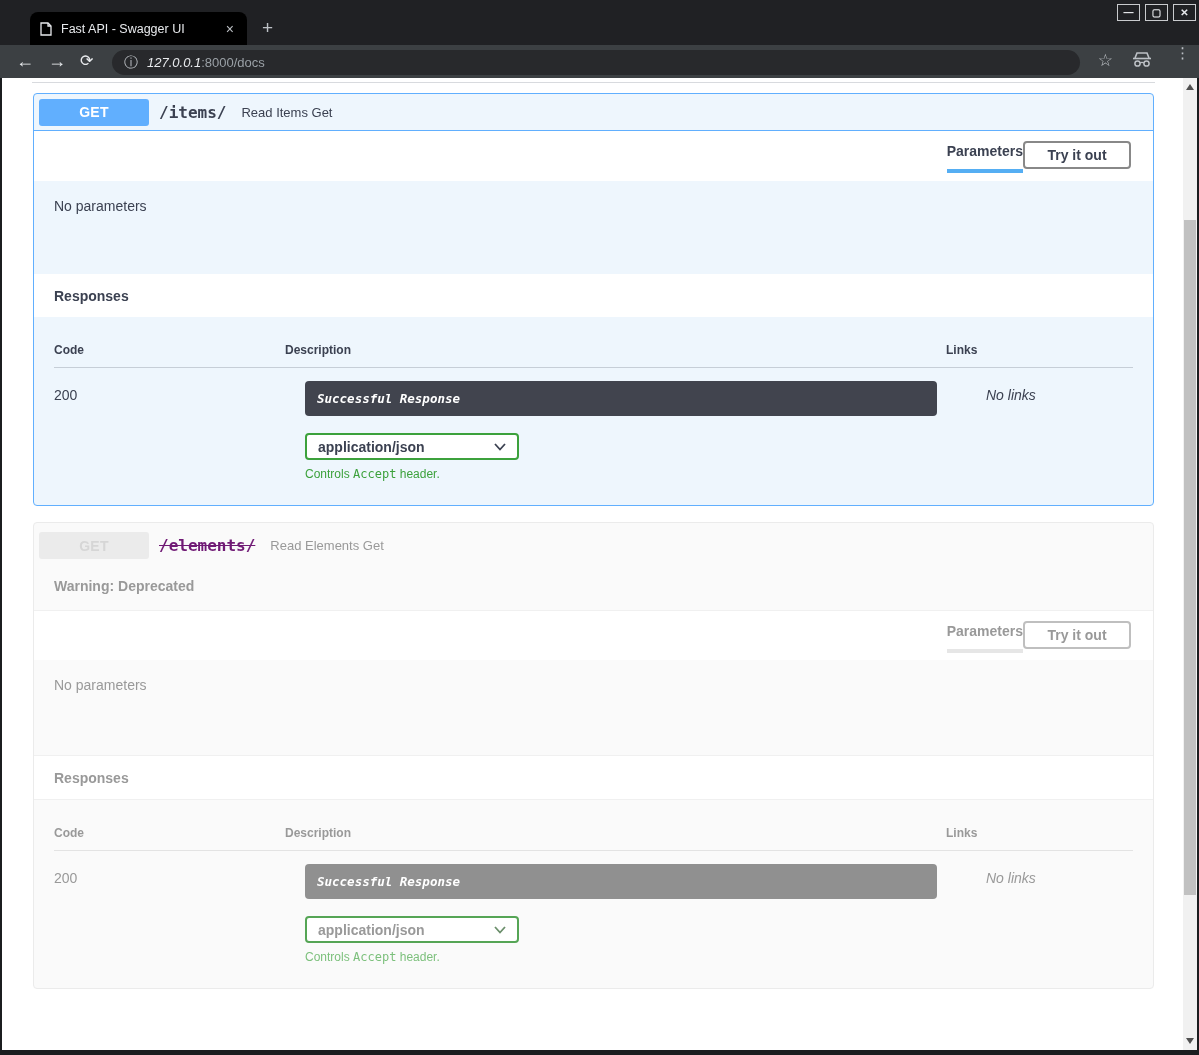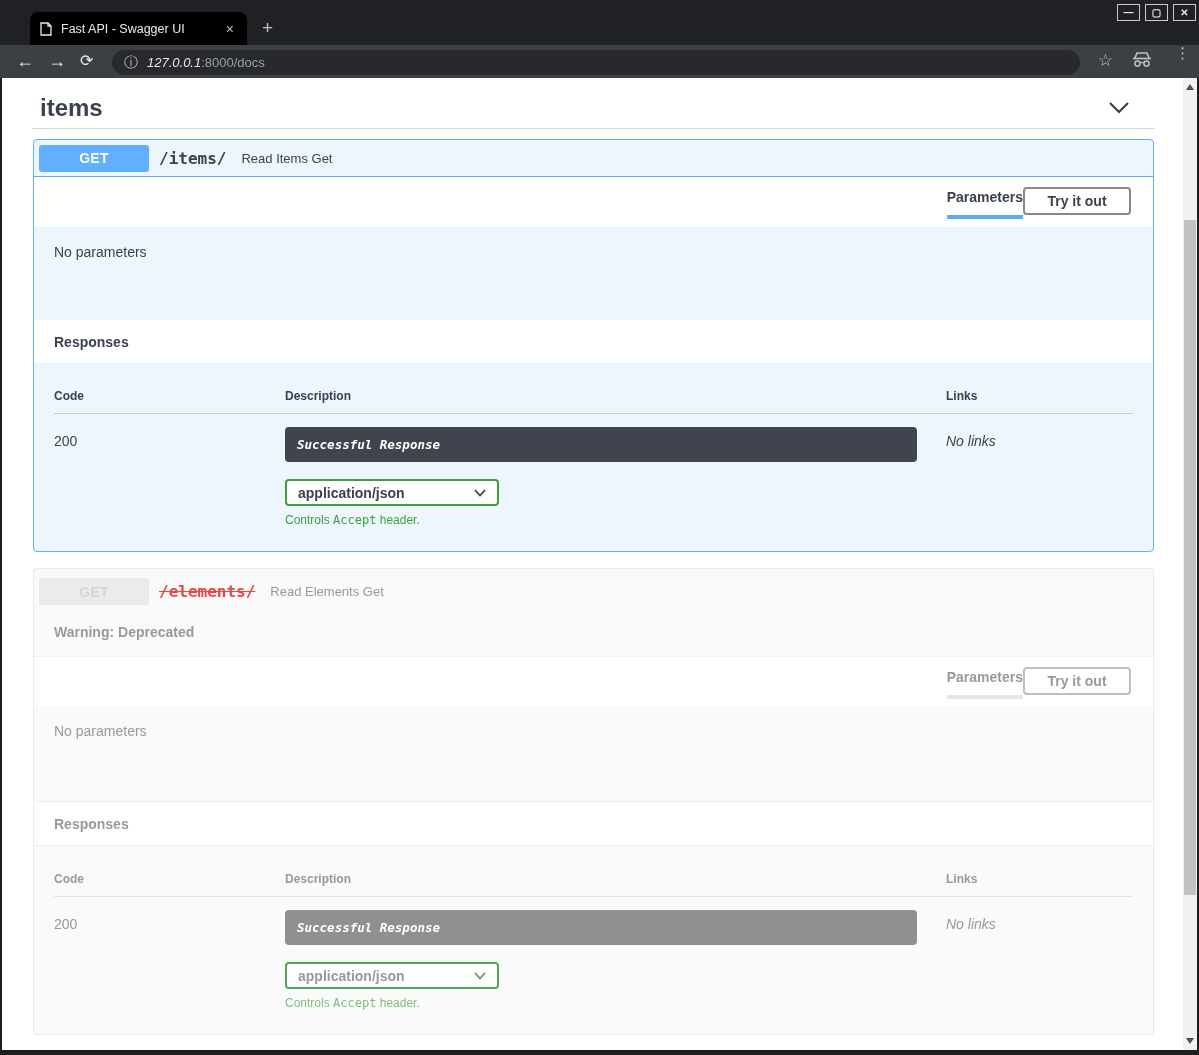--- a/index.html
+++ b/index.html
@@ -75,21 +75,21 @@
   .opblock-get .op-summary { border-bottom:1px solid #61affe; height:37px; }
   .opblock-dep .op-summary { height:42px; padding-top:8px; }
   .method-btn {
     width:110px; height:27px; border-radius:3px; flex:0 0 auto;
     display:flex; align-items:center; justify-content:center;
     font-size:14px; font-weight:700; letter-spacing:.3px;
   }
   .opblock-get .method-btn { background:#61affe; color:#ffffff; }
   .opblock-dep .method-btn { background:#ebebeb; color:#d6d6d6; }
   .op-path { font-family:"DejaVu Sans Mono","Liberation Mono",monospace; font-size:16px; font-weight:700; margin-left:10px; color:#3b4151; }
-  .opblock-dep .op-path { color:#ef4444; text-decoration:line-through; }
+  .opblock-dep .op-path { color:#701a75; text-decoration:line-through; }
   .op-desc { font-size:13px; margin-left:15px; color:#3b4151; }
   .opblock-dep .op-desc { color:#999999; }
 
   .dep-warning { padding:13px 20px 16px 20px; font-size:14px; font-weight:700; color:#999999; }
 
   .tabbar {
     background:#fff; height:50px; display:flex; align-items:flex-start;
     justify-content:flex-end; padding:12px 22px 0 20px;
   }
   .opblock-dep .tabbar { border-top:1px solid #f0f0f0; }
@@ -108,21 +108,21 @@
 
   .resp-bar { background:#fff; height:43px; display:flex; align-items:center; padding:0 20px; font-size:14px; font-weight:700; color:#3b4151; }
   .opblock-dep .resp-bar { height:45px; color:#999999; border-top:1px solid #f0f0f0; border-bottom:1px solid #f0f0f0; }
 
   .resp-body { padding:26px 20px 0 20px; height:188px; }
   .resp-grid { display:grid; grid-template-columns:231px 661px auto; }
   .resp-headrow { border-bottom:1px solid rgba(59,65,81,.22); padding-bottom:10px; }
   .opblock-dep .resp-headrow { border-bottom-color:rgba(0,0,0,.09); }
   .col-head { font-size:12px; font-weight:700; color:#3b4151; }
   .opblock-dep .col-head { color:#999999; }
-  .resp-datarow { padding-top:13px; }
+  .resp-datarow { padding-top:13px;gap:20px; }
   .resp-code { font-size:14px; color:#3b4151; padding-top:6px; }
   .opblock-dep .resp-code { color:#999999; }
   .resp-box {
     width:632px; height:35px; border-radius:4px; background:#41444e;
     display:flex; align-items:center; padding:0 12px;
   }
   .opblock-dep .resp-box { background:#909090; }
   .resp-box span {
     font-family:"DejaVu Sans Mono","Liberation Mono",monospace;
     font-size:12.5px; font-weight:700; font-style:italic; color:#ffffff;
@@ -174,26 +174,20 @@
   <path d="M4 6 L6 1 h10 l2 5" fill="none" stroke="#bdc1c6" stroke-width="1.6"></path>
   <line x1="2" y1="6.5" x2="20" y2="6.5" stroke="#bdc1c6" stroke-width="1.6"></line>
   <circle cx="6.5" cy="11.5" r="2.6" fill="none" stroke="#bdc1c6" stroke-width="1.5"></circle>
   <circle cx="15.5" cy="11.5" r="2.6" fill="none" stroke="#bdc1c6" stroke-width="1.5"></circle>
   <path d="M9 11 q2 -1.4 4 0" fill="none" stroke="#bdc1c6" stroke-width="1.3"></path>
 </svg>
 <span class="act-menu">⋮</span>
 
 <div class="content">
 
-  <div class="section-head">
-    <h1>items</h1>
-    <svg width="24" height="18" viewBox="0 0 24 18">
-      <polyline points="3,4 12,13 21,4" fill="none" stroke="#3b4151" stroke-width="2.2"></polyline>
-    </svg>
-  </div>
   <div class="section-divider"></div>
 
   <div class="opblock opblock-get">
     <div class="op-summary">
       <div class="method-btn">GET</div>
       <span class="op-path">/items/</span>
       <span class="op-desc">Read Items Get</span>
     </div>
     <div class="tabbar">
       <span class="tab-item">Parameters</span>

